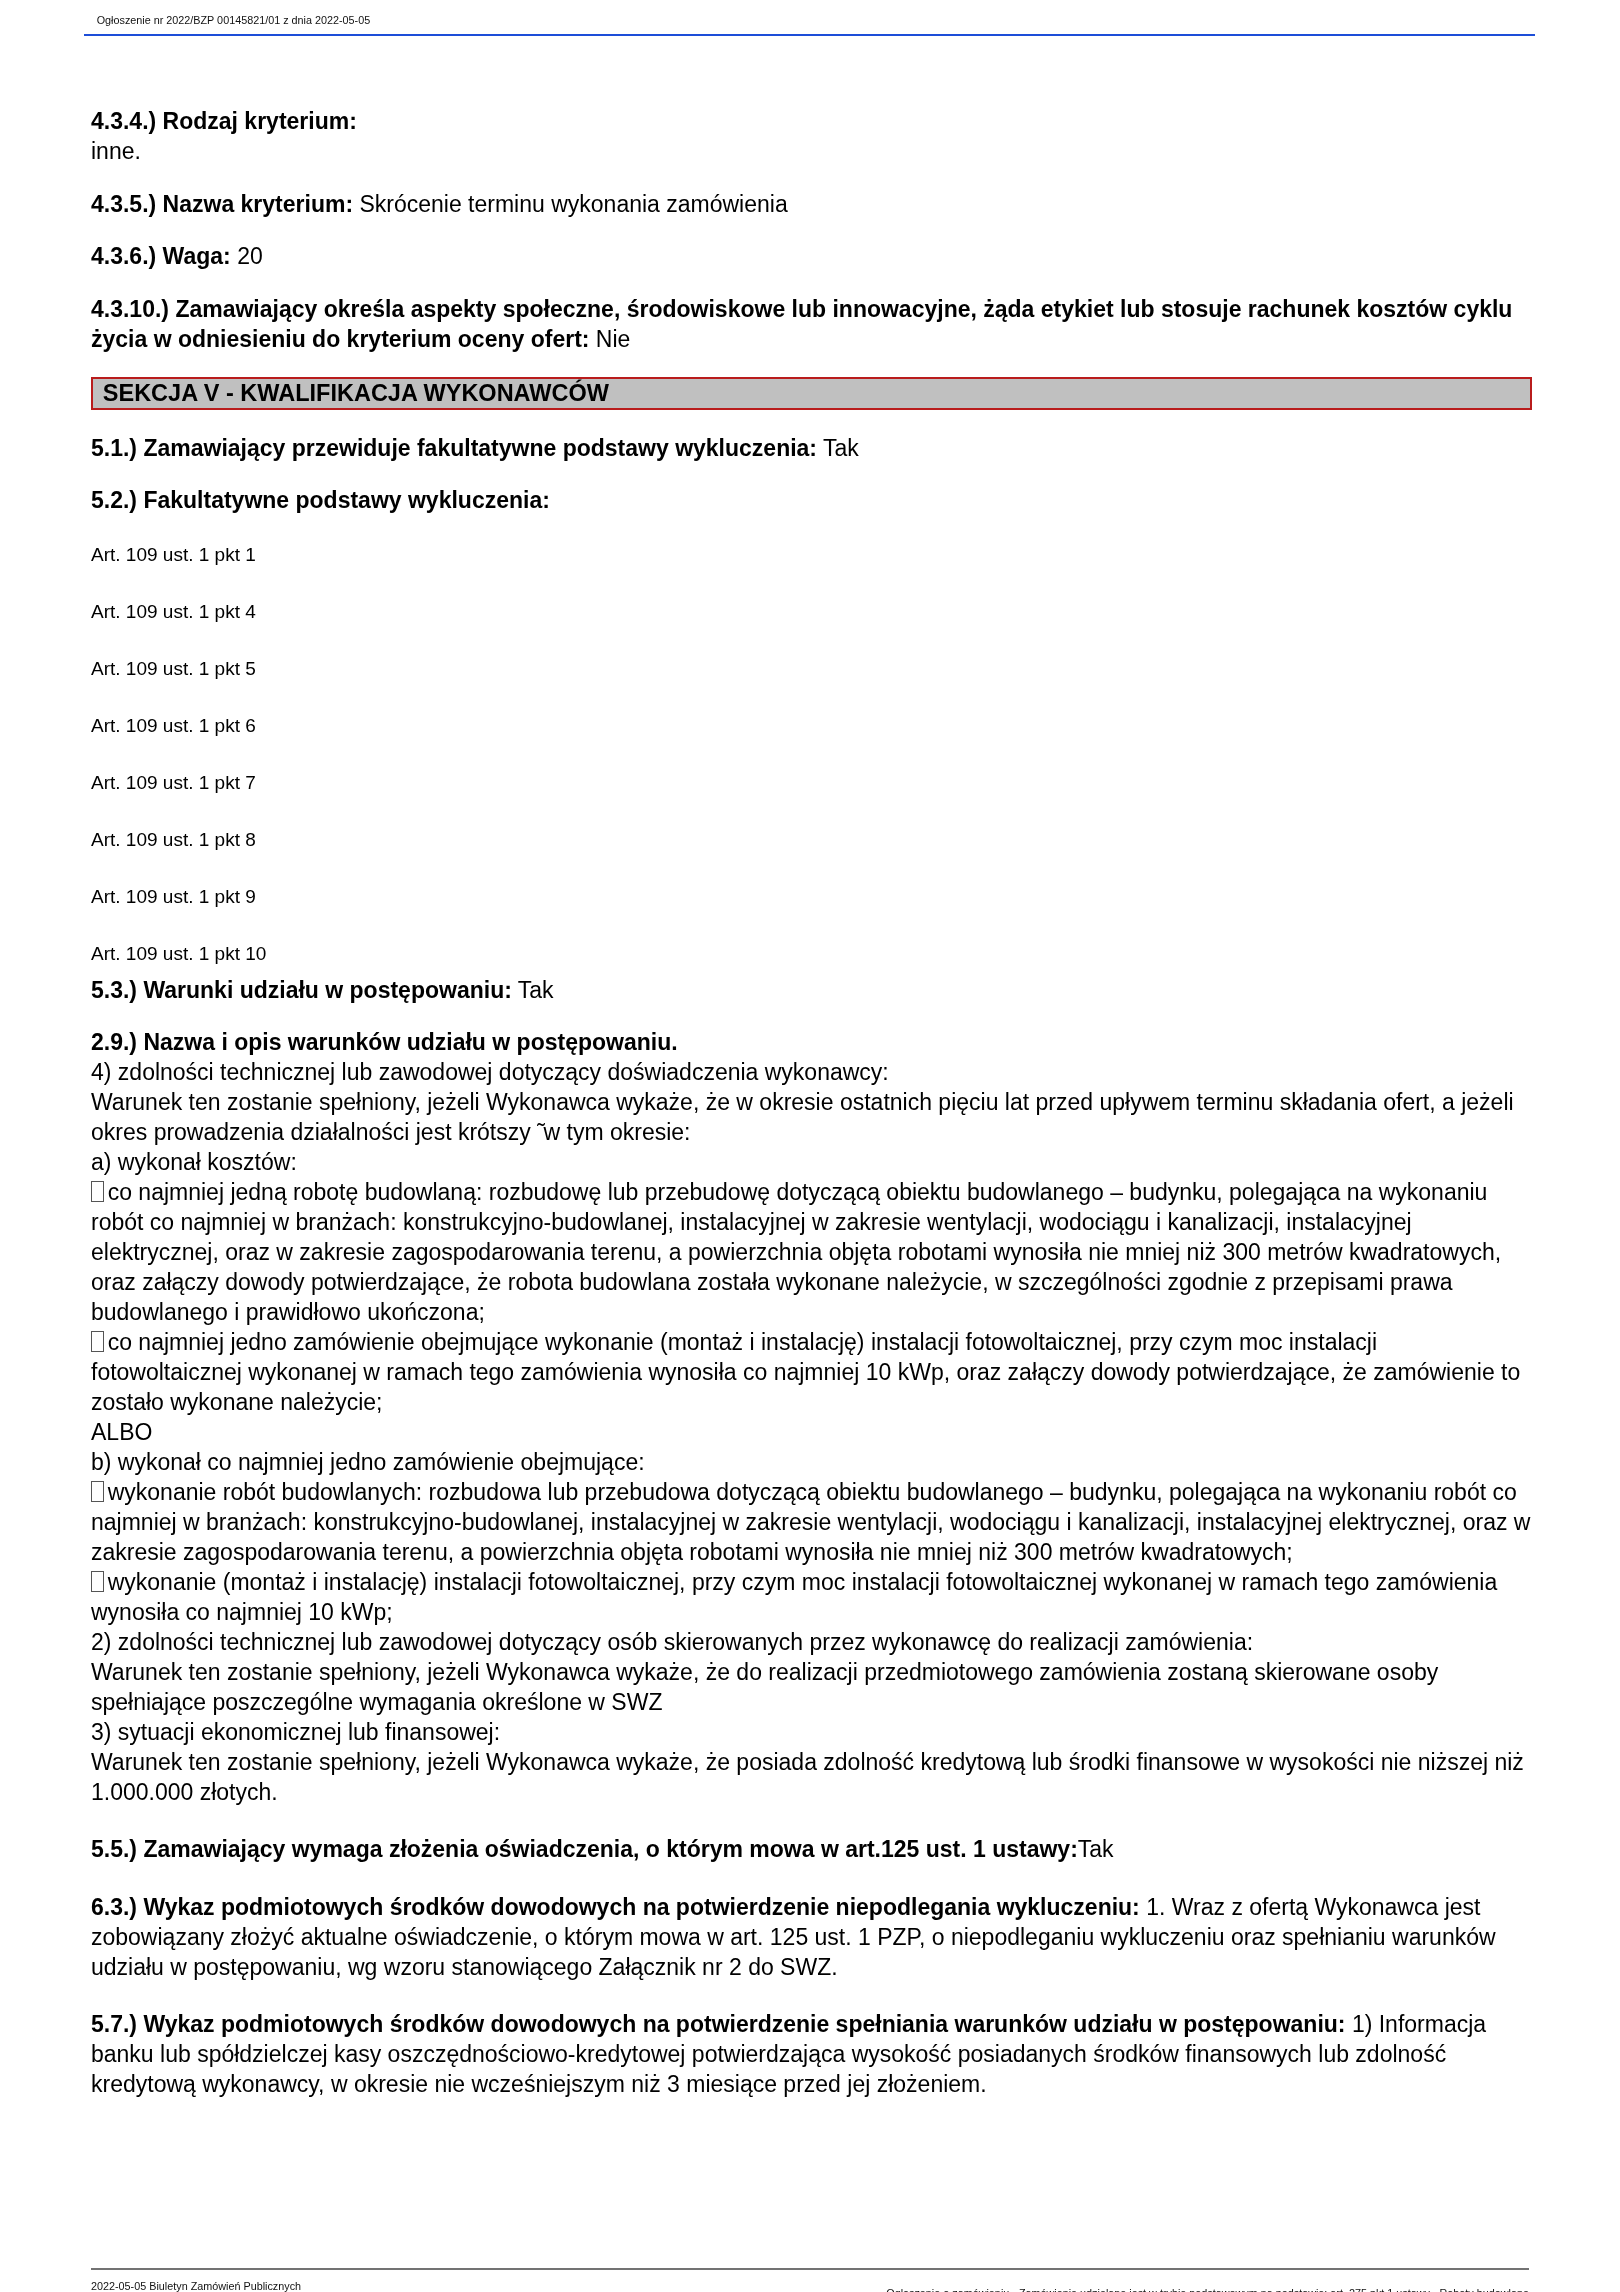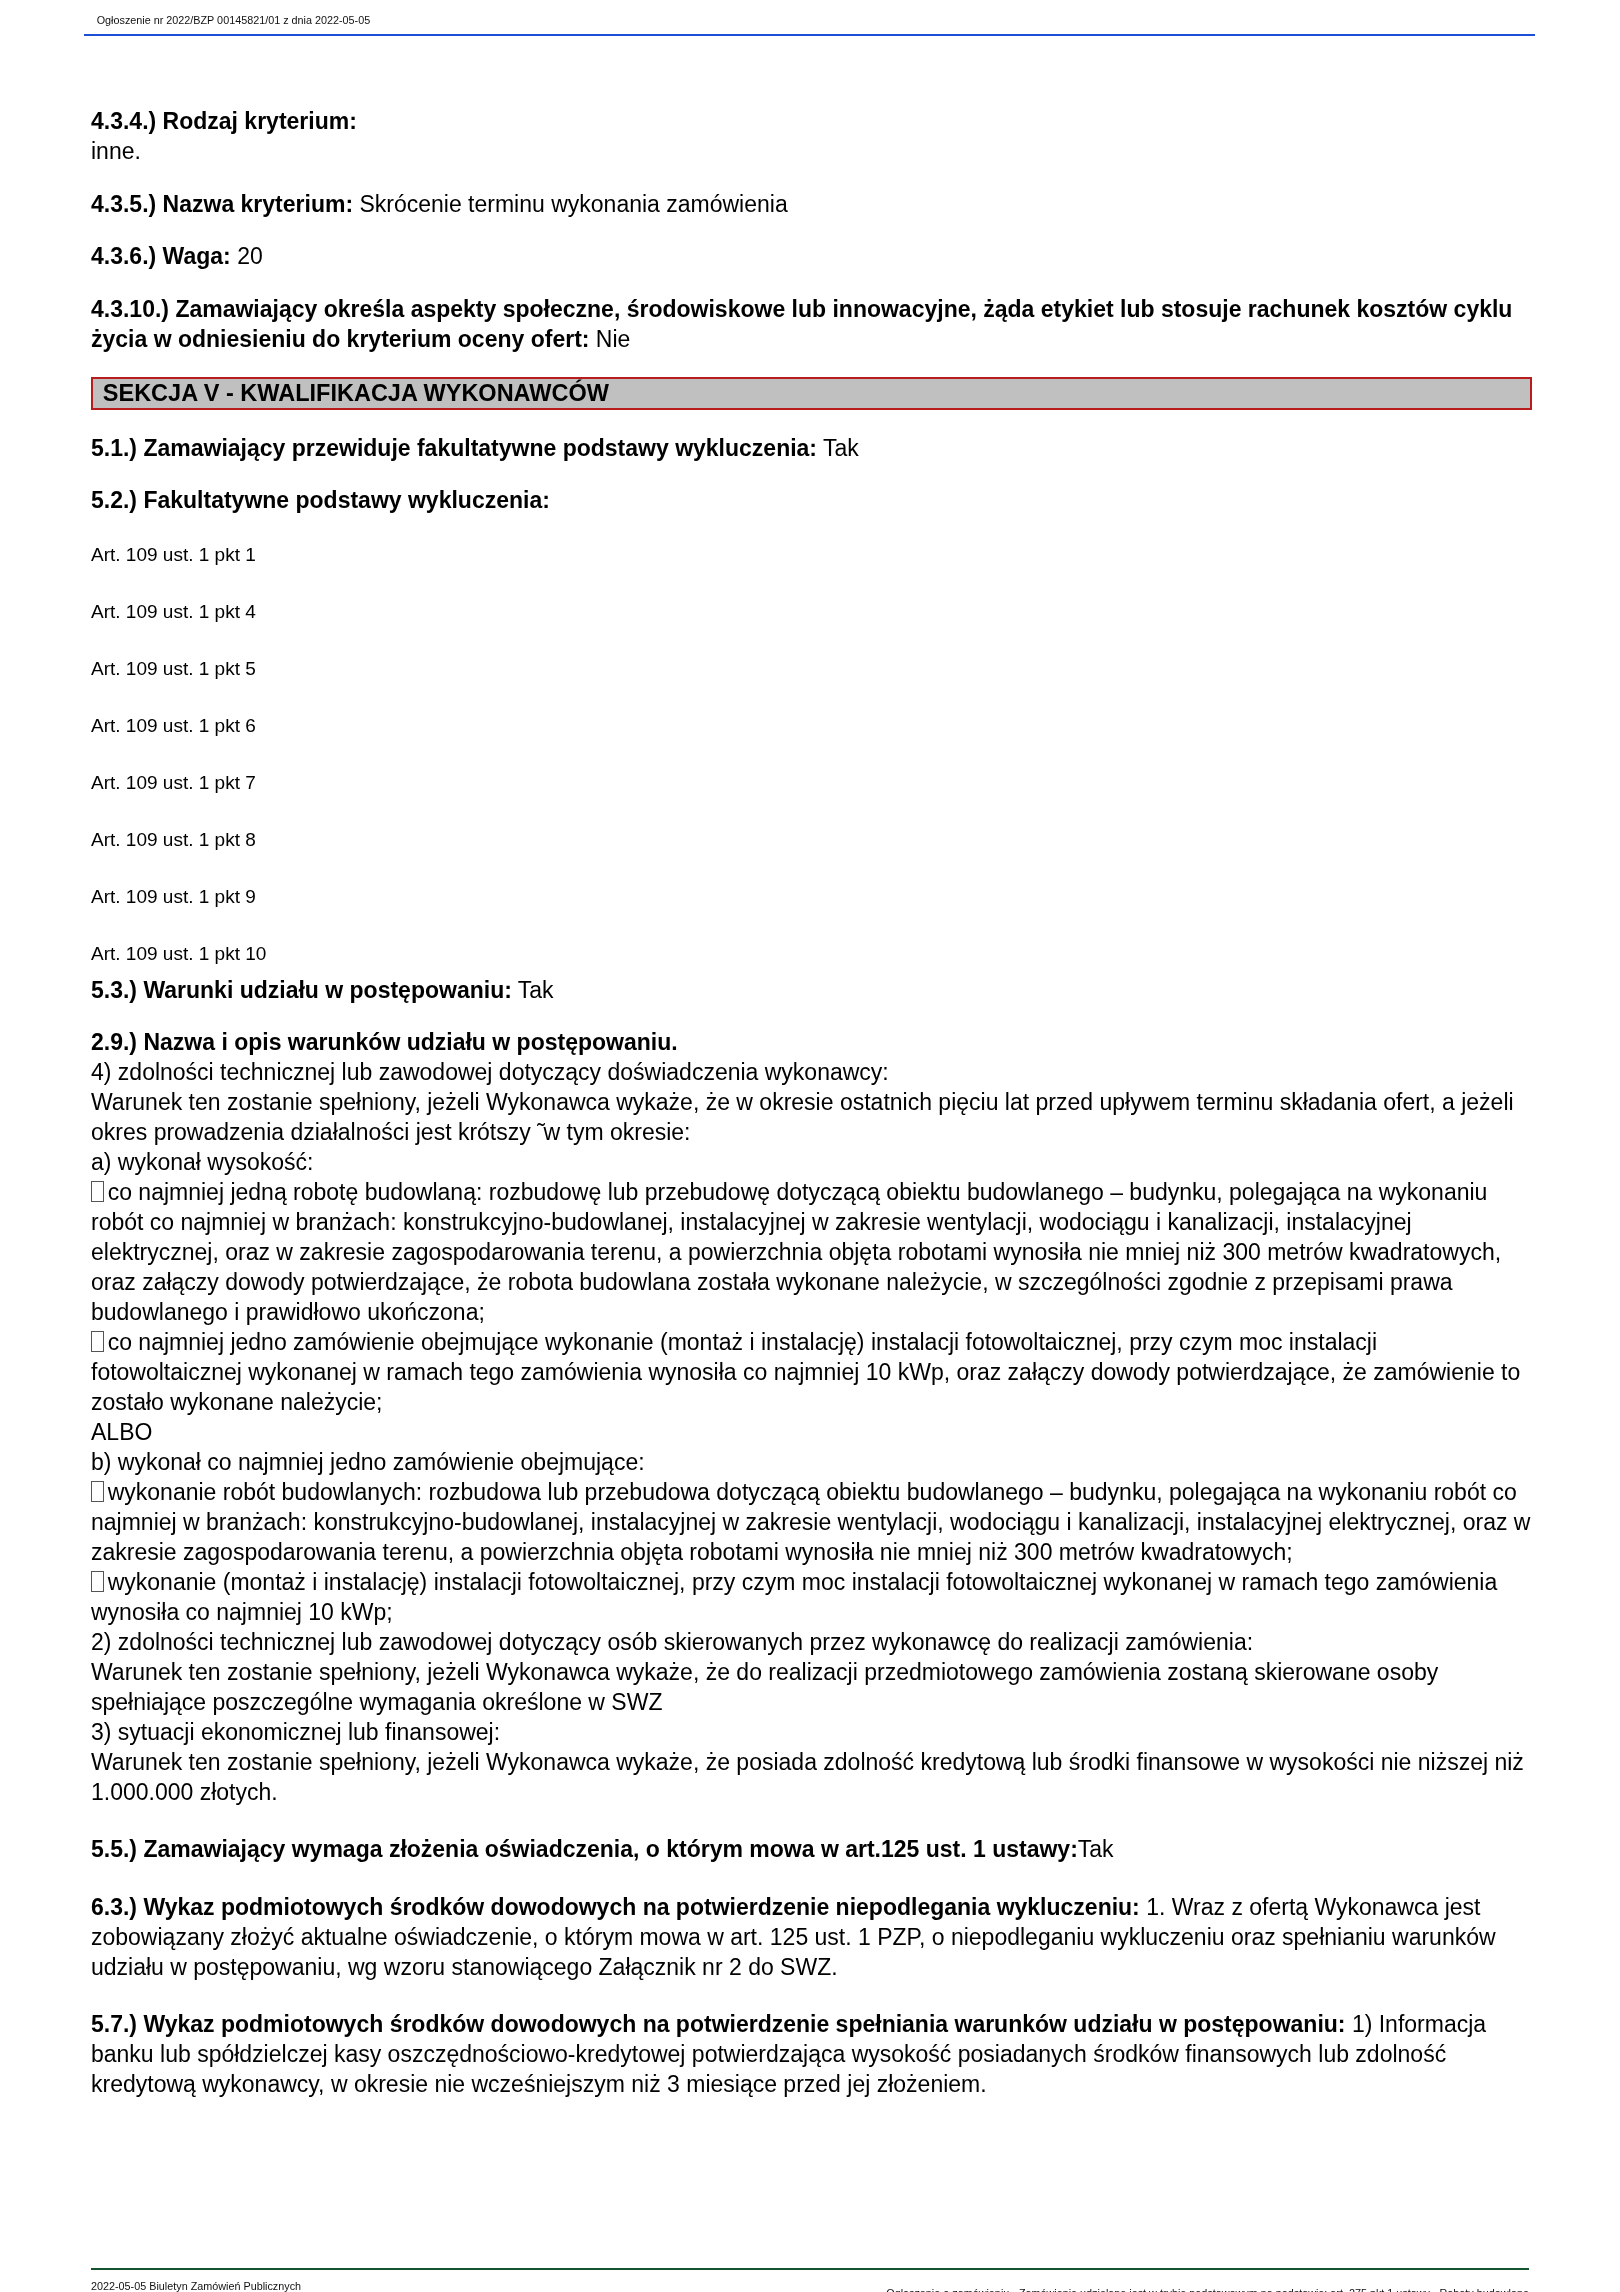--- a/index.html
+++ b/index.html
@@ -9,21 +9,21 @@
   }
   .page-header {
     position: absolute; left: 84px; top: 0; width: 1451px; height: 34px;
     border-bottom: 2px solid #1d4ed8;
   }
   .page-header span {
     position: absolute; left: 12.7px; top: 13.7px; font-size: 10.8px; color: #111;
   }
   .page-footer {
     position: absolute; left: 91px; top: 2268px; width: 1438px;
-    border-top: 2px solid #14532d;
+    border-top: 2px solid #737373;
     font-size: 10.8px; color: #111;
   }
   .page-footer .left { position: absolute; left: 0; top: 9.8px; white-space: nowrap; }
   .page-footer .right { position: absolute; right: 0; top: 17px; white-space: nowrap; text-align: center; }
 
   .content {
     position: absolute; left: 91px; top: 106px; width: 1441px;
     font-size: 23px; line-height: 30px;
   }
   .content p { margin: 0; }
@@ -93,21 +93,21 @@
   </div>
 
   <p>
     <span class="b">5.3.) Warunki udziału w postępowaniu:</span><span> Tak</span>
   </p>
 
   <div class="gap-s" style="margin-top:22.5px">
     <p class="b">2.9.) Nazwa i opis warunków udziału w postępowaniu.</p>
     <p>4) zdolności technicznej lub zawodowej dotyczący doświadczenia wykonawcy:</p>
     <p>Warunek ten zostanie spełniony, jeżeli Wykonawca wykaże, że w okresie ostatnich pięciu lat przed upływem terminu składania ofert, a jeżeli okres prowadzenia działalności jest krótszy ̃ w tym okresie:</p>
-    <p>a) wykonał wysokość:</p>
+    <p>a) wykonał kosztów:</p>
     <p><span class="tofu"></span><span>co najmniej jedną robotę budowlaną: rozbudowę lub przebudowę dotyczącą obiektu budowlanego – budynku, polegająca na wykonaniu robót co najmniej w branżach: konstrukcyjno-budowlanej, instalacyjnej w zakresie wentylacji, wodociągu i kanalizacji, instalacyjnej elektrycznej, oraz w zakresie zagospodarowania terenu, a powierzchnia objęta robotami wynosiła nie mniej niż 300 metrów kwadratowych, oraz załączy dowody potwierdzające, że robota budowlana została wykonane należycie, w szczególności zgodnie z przepisami prawa budowlanego i prawidłowo ukończona;</span></p>
     <p><span class="tofu"></span><span>co najmniej jedno zamówienie obejmujące wykonanie (montaż i instalację) instalacji fotowoltaicznej, przy czym moc instalacji fotowoltaicznej wykonanej w ramach tego zamówienia wynosiła co najmniej 10 kWp, oraz załączy dowody potwierdzające, że zamówienie to zostało wykonane należycie;</span></p>
     <p>ALBO</p>
     <p>b) wykonał co najmniej jedno zamówienie obejmujące:</p>
     <p><span class="tofu"></span><span>wykonanie robót budowlanych: rozbudowa lub przebudowa dotyczącą obiektu budowlanego – budynku, polegająca na wykonaniu robót co najmniej w branżach: konstrukcyjno-budowlanej, instalacyjnej w zakresie wentylacji, wodociągu i kanalizacji, instalacyjnej elektrycznej, oraz w zakresie zagospodarowania terenu, a powierzchnia objęta robotami wynosiła nie mniej niż 300 metrów kwadratowych;</span></p>
     <p><span class="tofu"></span><span>wykonanie (montaż i instalację) instalacji fotowoltaicznej, przy czym moc instalacji fotowoltaicznej wykonanej w ramach tego zamówienia wynosiła co najmniej 10 kWp;</span></p>
     <p>2) zdolności technicznej lub zawodowej dotyczący osób skierowanych przez wykonawcę do realizacji zamówienia:</p>
     <p>Warunek ten zostanie spełniony, jeżeli Wykonawca wykaże, że do realizacji przedmiotowego zamówienia zostaną skierowane osoby spełniające poszczególne wymagania określone w SWZ</p>
     <p>3) sytuacji ekonomicznej lub finansowej:</p>
     <p>Warunek ten zostanie spełniony, jeżeli Wykonawca wykaże, że posiada zdolność kredytową lub środki finansowe w wysokości nie niższej niż 1.000.000 złotych.</p>

